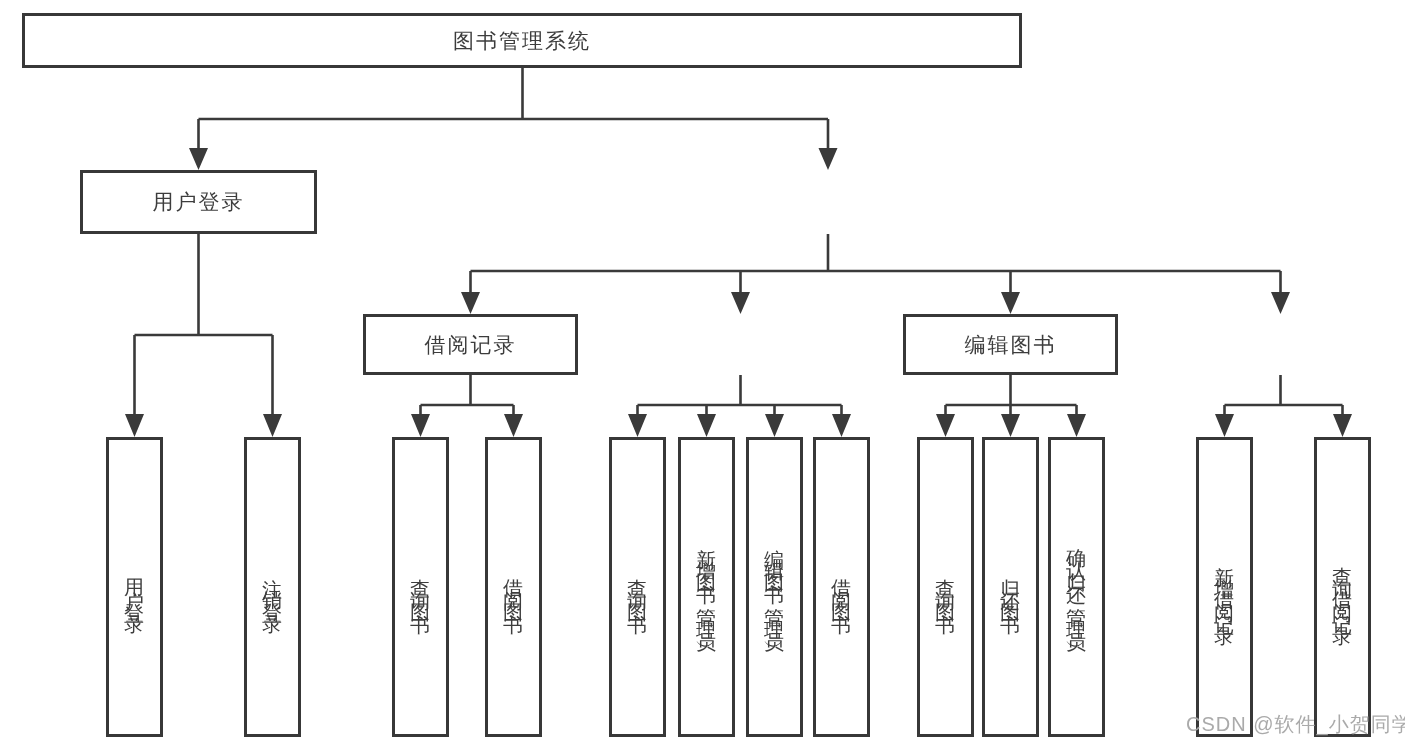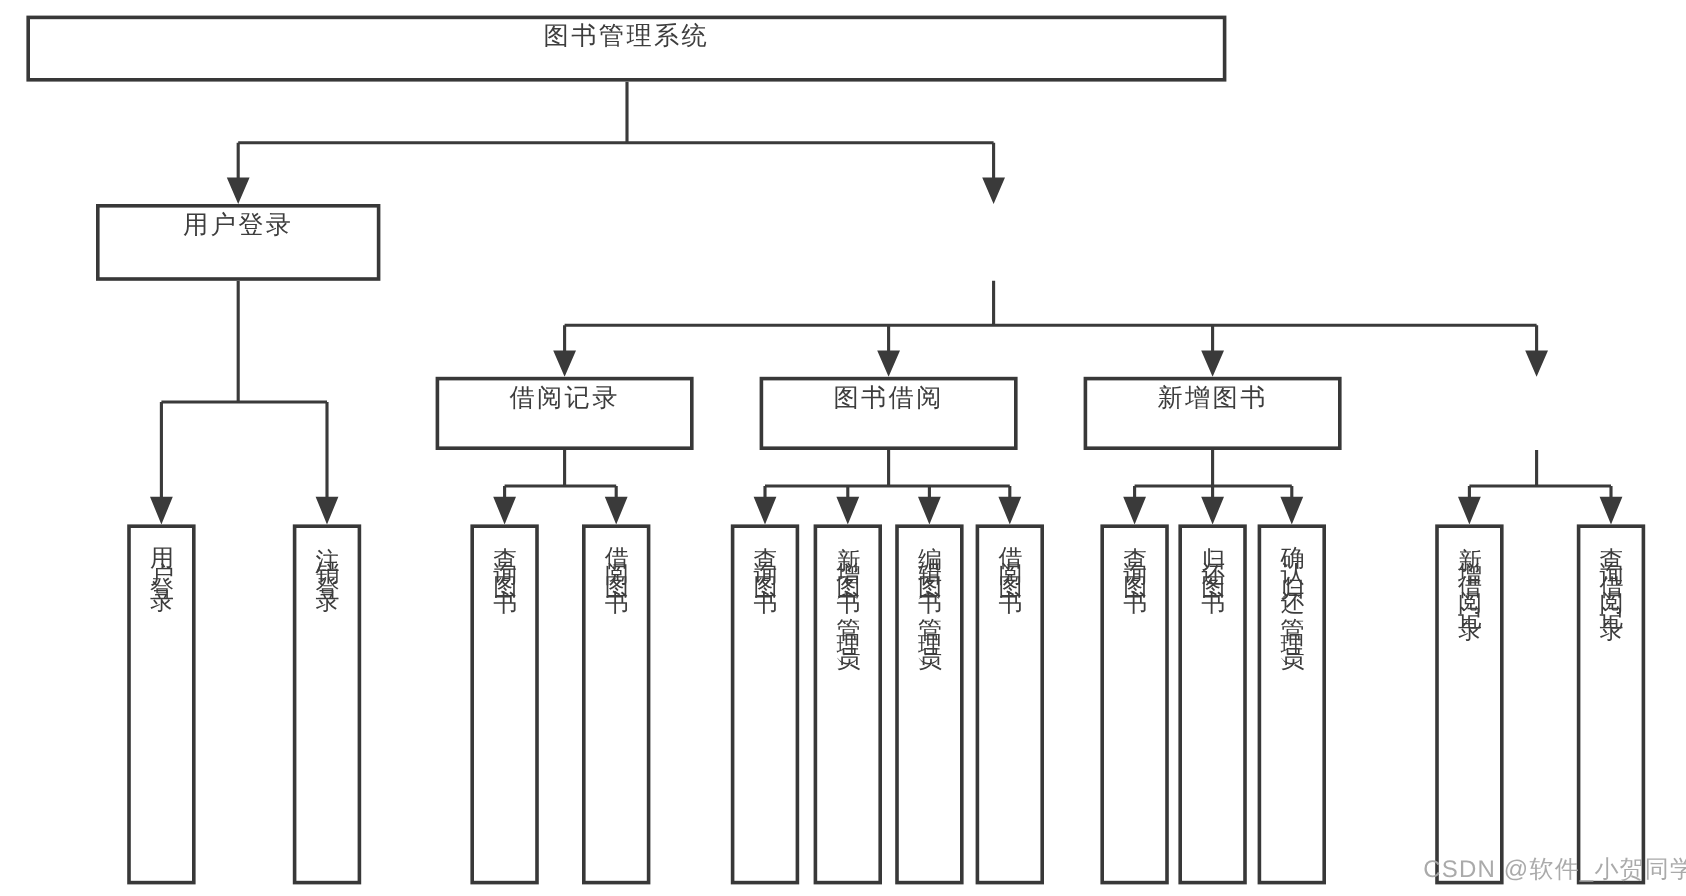--- a/index.html
+++ b/index.html
@@ -3,21 +3,21 @@
 <meta charset="utf-8">
 <style>
   html,body{margin:0;padding:0;background:#ffffff;}
   .canvas{
     position:relative;width:1405px;height:747px;background:#ffffff;overflow:hidden;
     font-family:"Liberation Sans",sans-serif;color:#3d3d3d;
   }
   .connectors{position:absolute;left:0;top:0;width:1405px;height:747px;}
   .box{
     position:absolute;box-sizing:border-box;border:3px solid #383838;background:#ffffff;
-    display:flex;justify-content:center;
+    display:flex;align-items:center;justify-content:center;
   }
   .hbox .lbl{
     font-size:21px;letter-spacing:2px;white-space:nowrap;color:#3d3d3d;
   }
   .vbox .lbl{
     writing-mode:vertical-rl;text-orientation:mixed;
     font-size:20px;letter-spacing:12px;line-height:1;color:#3d3d3d;white-space:nowrap;
   }
   .watermark{
     position:absolute;left:1186px;top:711px;font-size:20px;letter-spacing:1px;
@@ -71,25 +71,22 @@
     <span class="lbl">图书管理系统</span>
   </div>
 
   <div class="box hbox" style="left:80px;top:170px;width:237px;height:64px">
     <span class="lbl">用户登录</span>
   </div>
 
   <div class="box hbox" style="left:363px;top:314px;width:215px;height:61px">
     <span class="lbl">借阅记录</span>
   </div>
-  <div class="box hbox" style="left:633px;top:314px;width:215px;height:61px">
-    <span class="lbl">图书借阅</span>
-  </div>
   <div class="box hbox" style="left:903px;top:314px;width:215px;height:61px">
-    <span class="lbl">新增图书</span>
+    <span class="lbl">编辑图书</span>
   </div>
 
   <div class="box vbox" style="left:106px;top:437px;width:57px;height:300px">
     <span class="lbl">用户登录</span>
   </div>
   <div class="box vbox" style="left:244px;top:437px;width:57px;height:300px">
     <span class="lbl">注销登录</span>
   </div>
   <div class="box vbox" style="left:392px;top:437px;width:57px;height:300px">
     <span class="lbl">查询图书</span>

